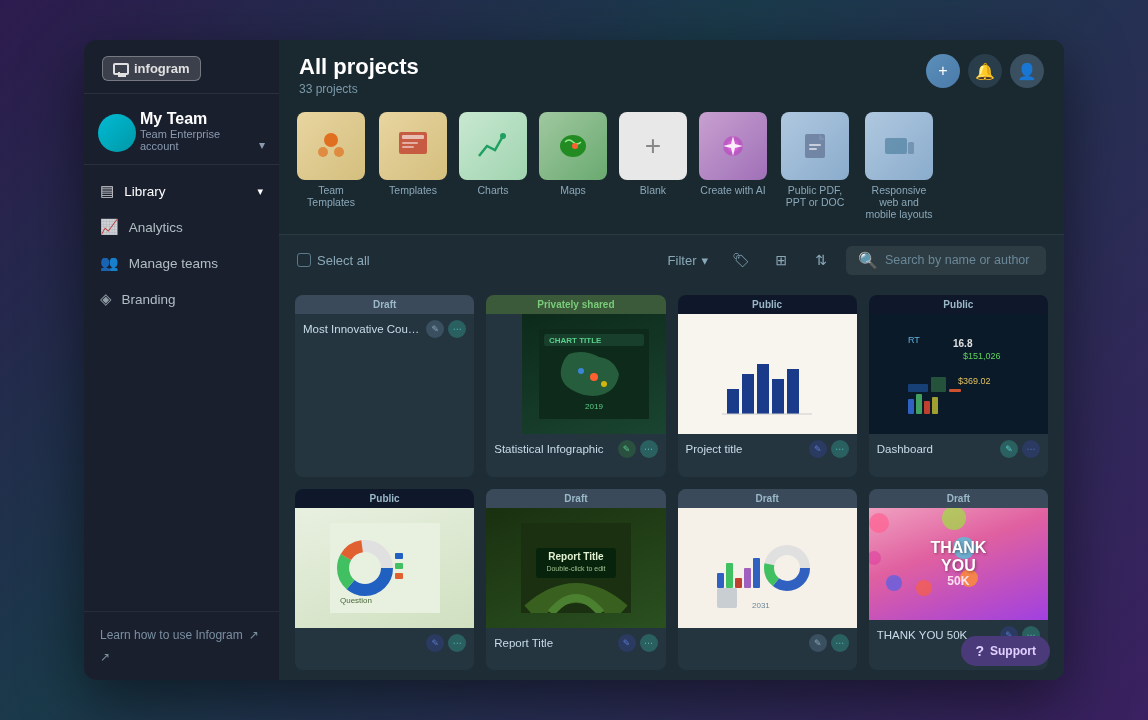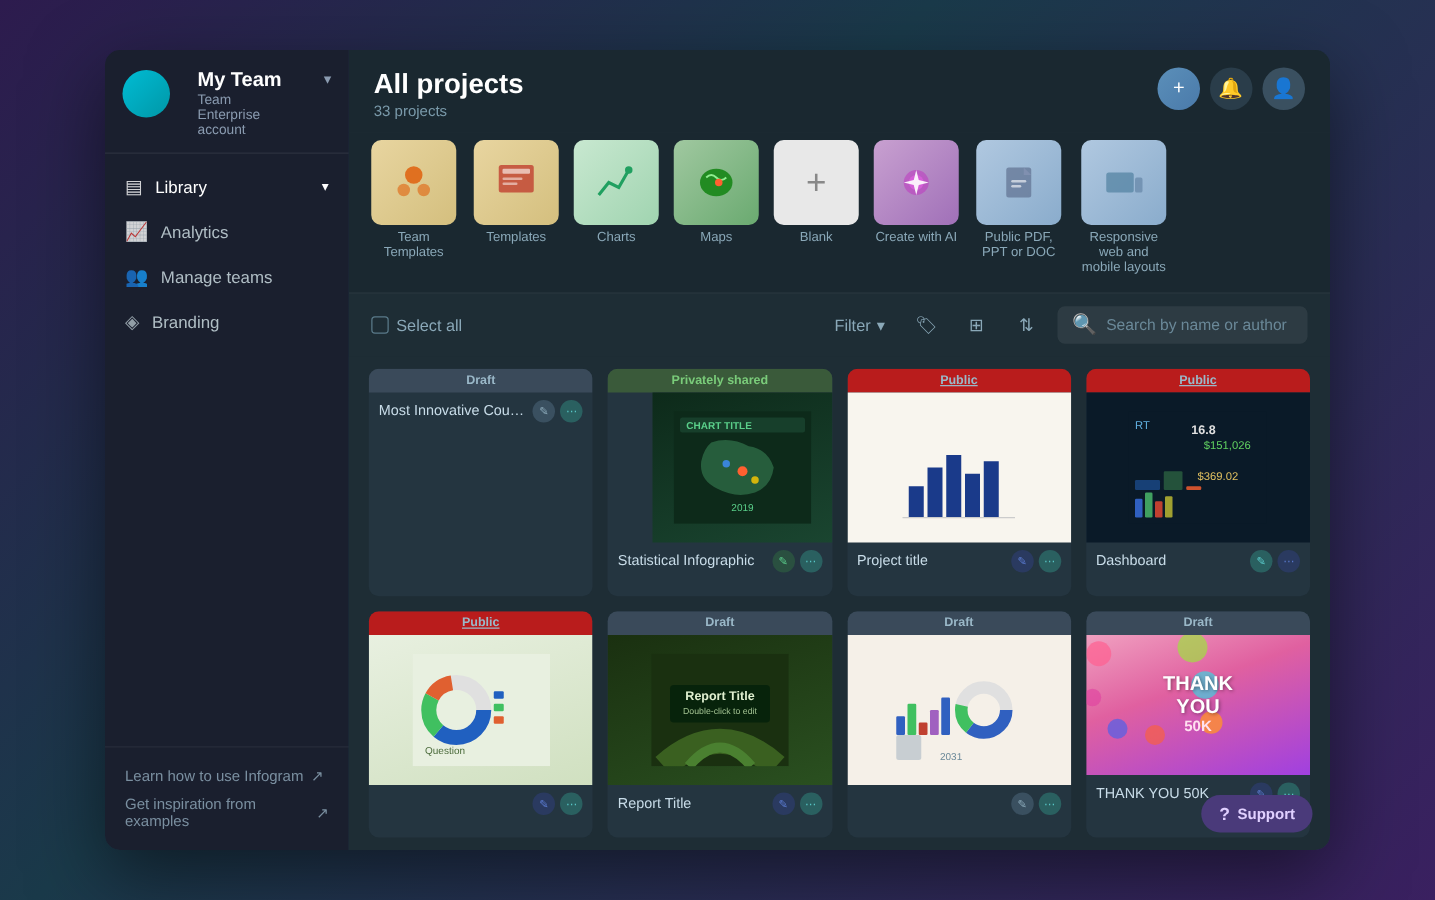--- a/index.html
+++ b/index.html
@@ -58,22 +58,22 @@
       bottom: -4px;
       left: 3px;
       width: 6px;
       height: 3px;
       border-left: 2px solid #e0e0e0;
       border-bottom: 2px solid #e0e0e0;
     }
     .team-section {
       padding: 16px 14px 12px;
       display: flex;
-      align-items: flex-start;
-      gap: 22px;
+      align-items: flex-end;
+      gap: 4px;
       border-bottom: 1px solid rgba(255,255,255,0.08);
       cursor: pointer;
     }
     .team-avatar {
       width: 38px;
       height: 38px;
       border-radius: 50%;
       background: linear-gradient(135deg, #00bcd4, #0097a7);
       flex-shrink: 0;
     }
@@ -292,21 +292,21 @@
       position: relative;
     }
     .card-status-bar {
       padding: 4px 8px;
       font-size: 10px;
       font-weight: 600;
       text-align: center;
     }
     .status-draft { background: #3a4a5a; color: #9ab8c8; }
     .status-private { background: #3a5a3a; color: #7acc7a; }
-    .status-public { background: #b91c1c; color: #9ab8c8; text-decoration: underline; }
+    .status-public { background: #0f172a; color: #9ab8c8; }
     .card-preview {
       height: 120px;
       overflow: hidden;
       position: relative;
     }
     
     .preview-1 { background: linear-gradient(160deg, #1a2030 0%, #2a3550 100%); display: flex; align-items: center; justify-content: center; }
     .preview-2 { background: linear-gradient(160deg, #0d2a1a 0%, #1a4530 100%); display: flex; align-items: center; justify-content: center; margin-left: 36px; }
     .preview-3 { background: #f8f5ee; display: flex; align-items: center; justify-content: center; }
     .preview-4 { background: #0a1a28; display: flex; align-items: center; justify-content: center; }
@@ -366,20 +366,26 @@
       z-index: 10;
     }
     .support-icon { font-size: 14px; }
   </style>
 </head>
 <body>
 
 <div class="app-window">
 
   <div class="sidebar">
+    <div class="sidebar-logo">
+      <div class="logo-badge">
+        <div class="logo-icon"></div>
+        <span>infogram</span>
+      </div>
+    </div>
 
     <div class="team-section">
       <div class="team-avatar"></div>
       <div class="team-info">
         <div class="team-name">My Team</div>
         <div class="team-sub">Team Enterprise account</div>
       </div>
       <span class="team-chevron">▾</span>
     </div>
 
@@ -402,21 +408,20 @@
         <span>Branding</span>
       </div>
     </div>
 
     <div class="sidebar-footer">
       <div class="sidebar-link">
         <span>Learn how to use Infogram</span>
         <span>↗</span>
       </div>
       <div class="sidebar-link">
-        <span>Get inspiration from examples</span>
         <span>↗</span>
       </div>
     </div>
   </div>
 
   <div class="main-content">
 
     <div class="main-header">
       <div class="header-title-area">
         <div class="header-title">All projects</div>

